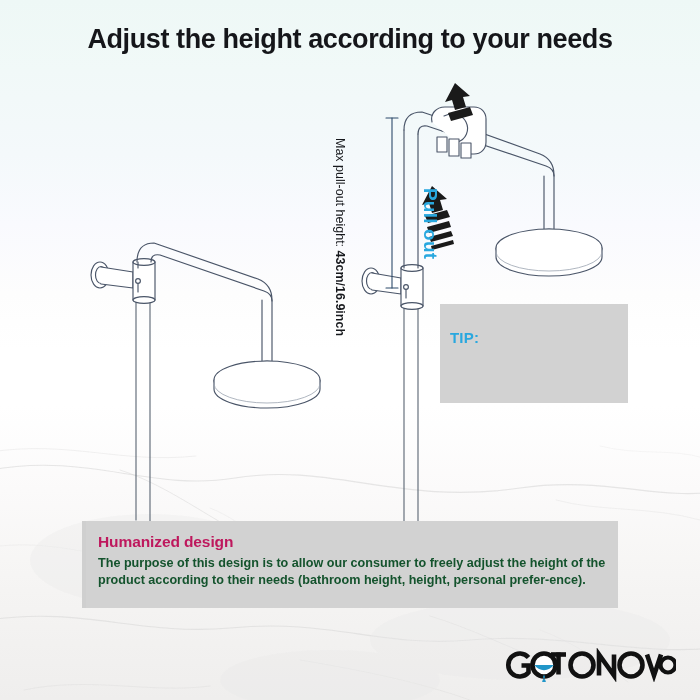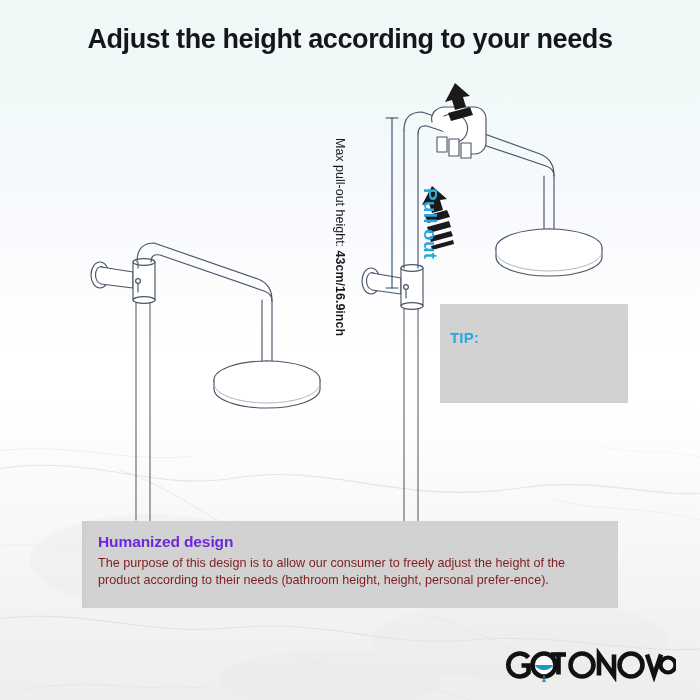--- a/index.html
+++ b/index.html
@@ -102,26 +102,26 @@
     left:82px;top:521px;
     width:536px;height:87px;
     background:#d2d2d2;
   }
   .hd-bar{
     position:absolute;left:0;top:0;width:4px;height:87px;
     background:#cfcfcf;
   }
   .hd-head{
     position:absolute;left:16px;top:12px;
-    font-size:15.5px;font-weight:bold;color:#6d28d9;
+    font-size:15.5px;font-weight:bold;color:#be185d;
     letter-spacing:-.1px;
   }
   .hd-body{
     position:absolute;left:16px;top:34px;width:508px;
-    font-size:12.6px;line-height:1.36;color:#7f1d1d;
+    font-size:12.6px;line-height:1.36;color:#14532d;font-weight:bold;
   }
 
   
   .logo{
     position:absolute;
     left:504px;top:648px;
     width:172px;height:34px;
   }
 </style>
 </head>

